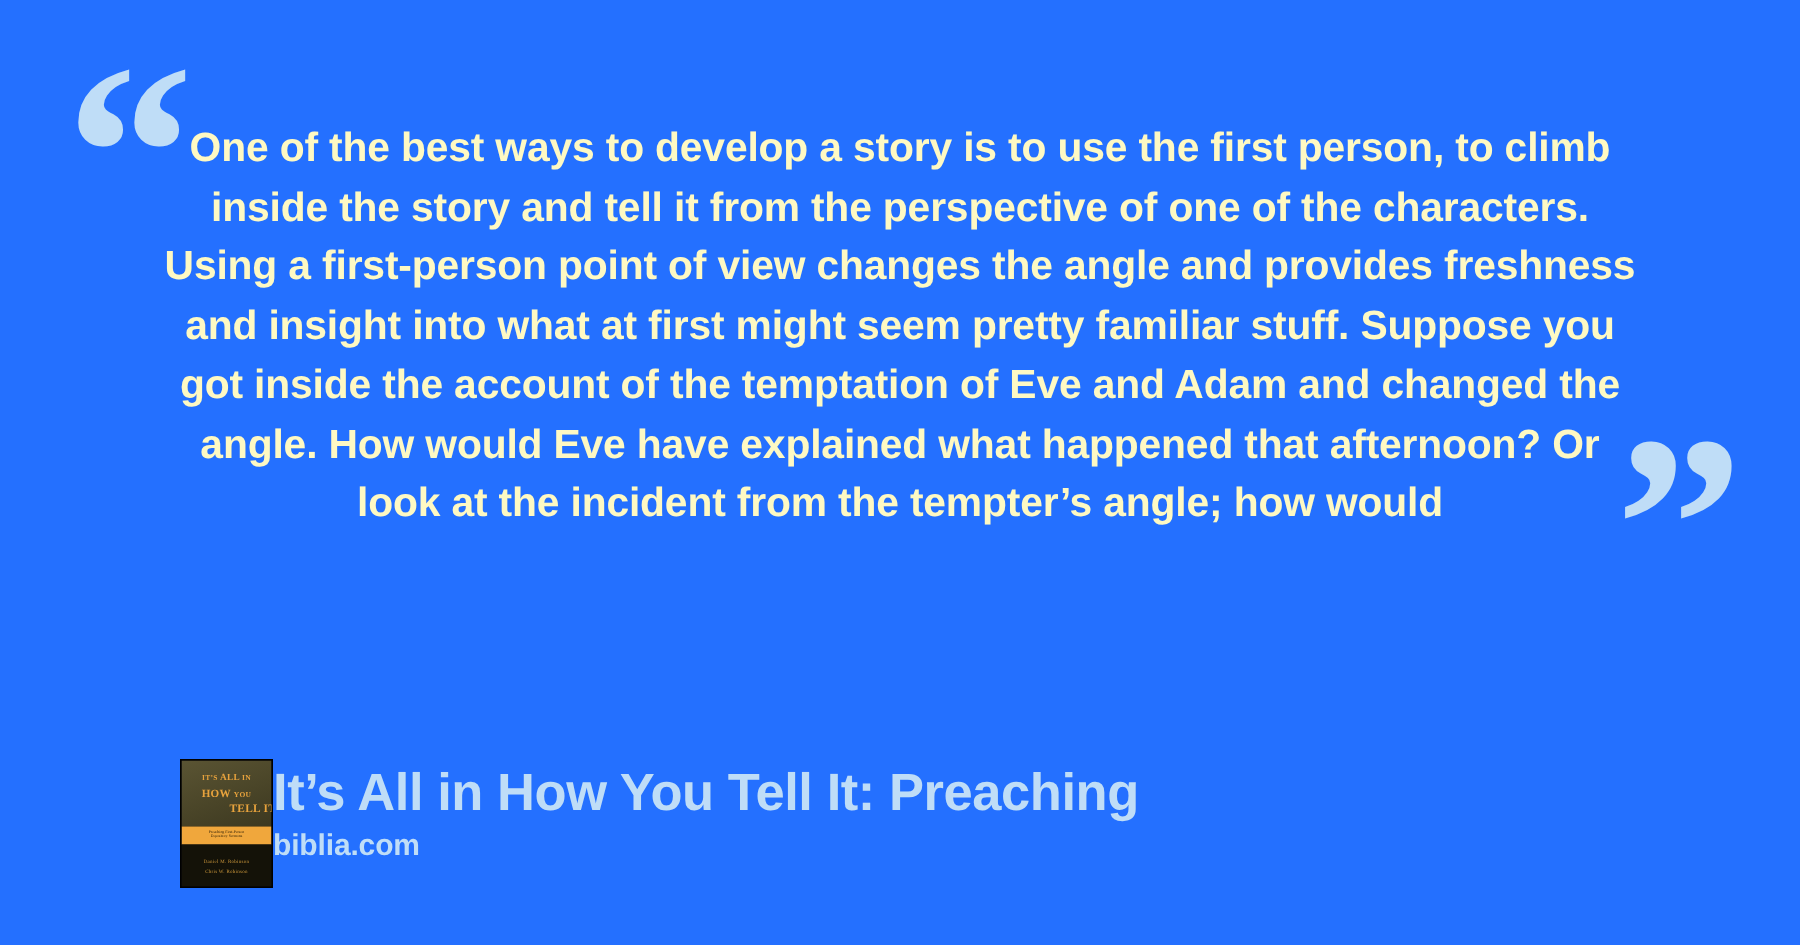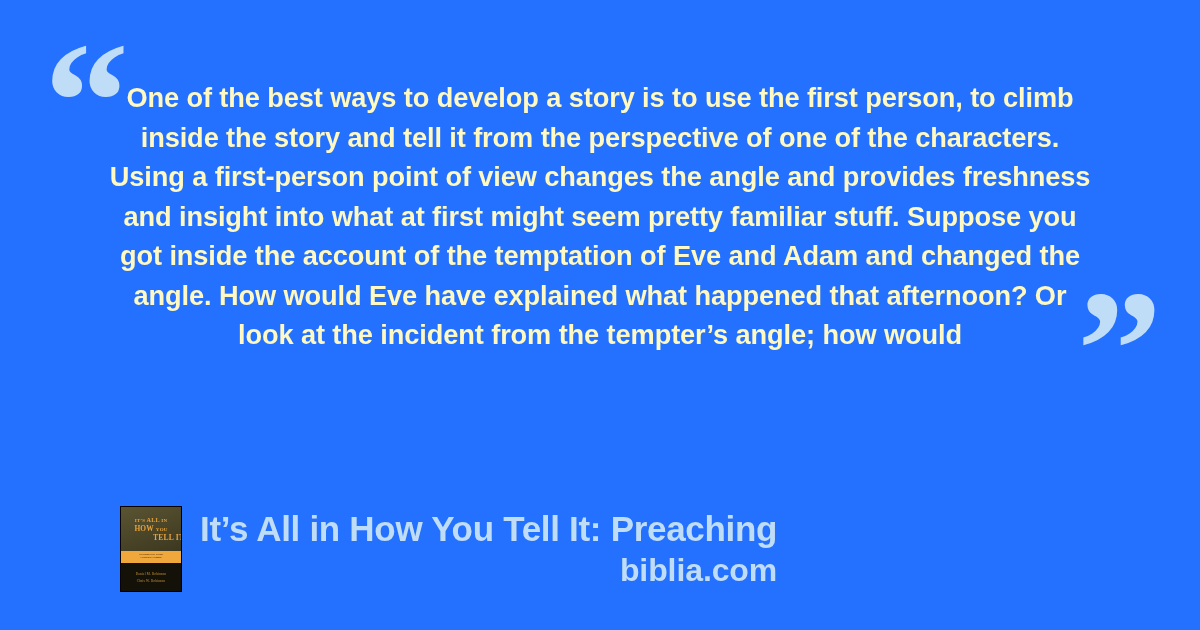--- a/index.html
+++ b/index.html
@@ -112,38 +112,36 @@
   .bc-author {
     color:#d9a css;
     color:#cf9a3c;
     font-size:3.3px;
     font-family:"Liberation Serif", serif;
     letter-spacing:0.2px;
     white-space:nowrap;
   }
 
   .footer-text {
-    margin-left:18px;
     display:flex;
     flex-direction:column;
     justify-content:flex-start;
     padding-top:4px;
-    align-items:flex-end;
   }
   .book-title {
     color:#BFDDF7;
     font-size:35px;
     font-weight:700;
     line-height:1.08;
     letter-spacing:-0.3px;
     white-space:nowrap;
   }
   .site-name {
     color:#BFDDF7;
-    font-size:32px;
+    font-size:20px;
     font-weight:700;
     line-height:1.1;
     margin-top:5px;
     letter-spacing:-0.1px;
   }
 </style>
 </head>
 <body style="background: rgb(36, 112, 255);">
 
 <div class="quote-mark quote-open">“</div>

